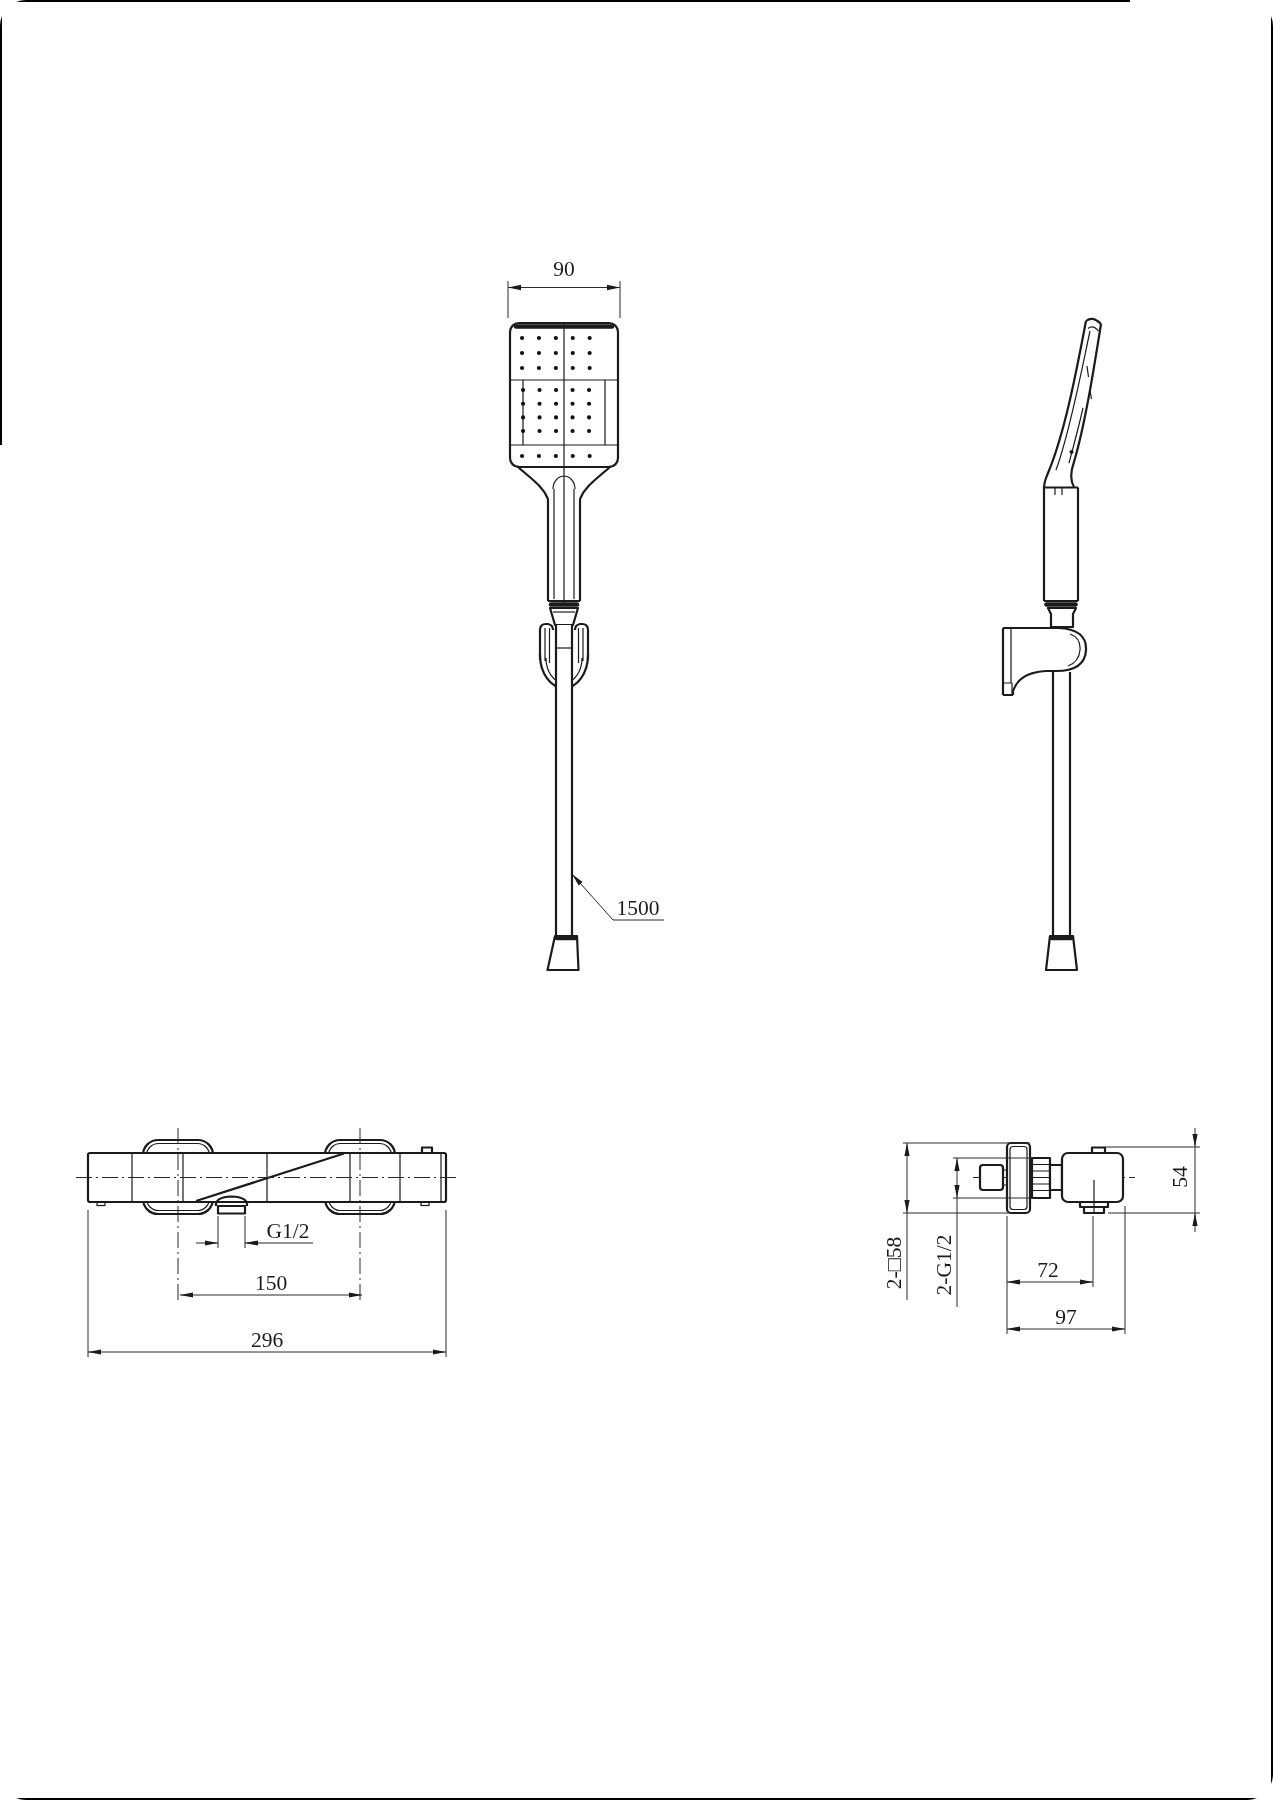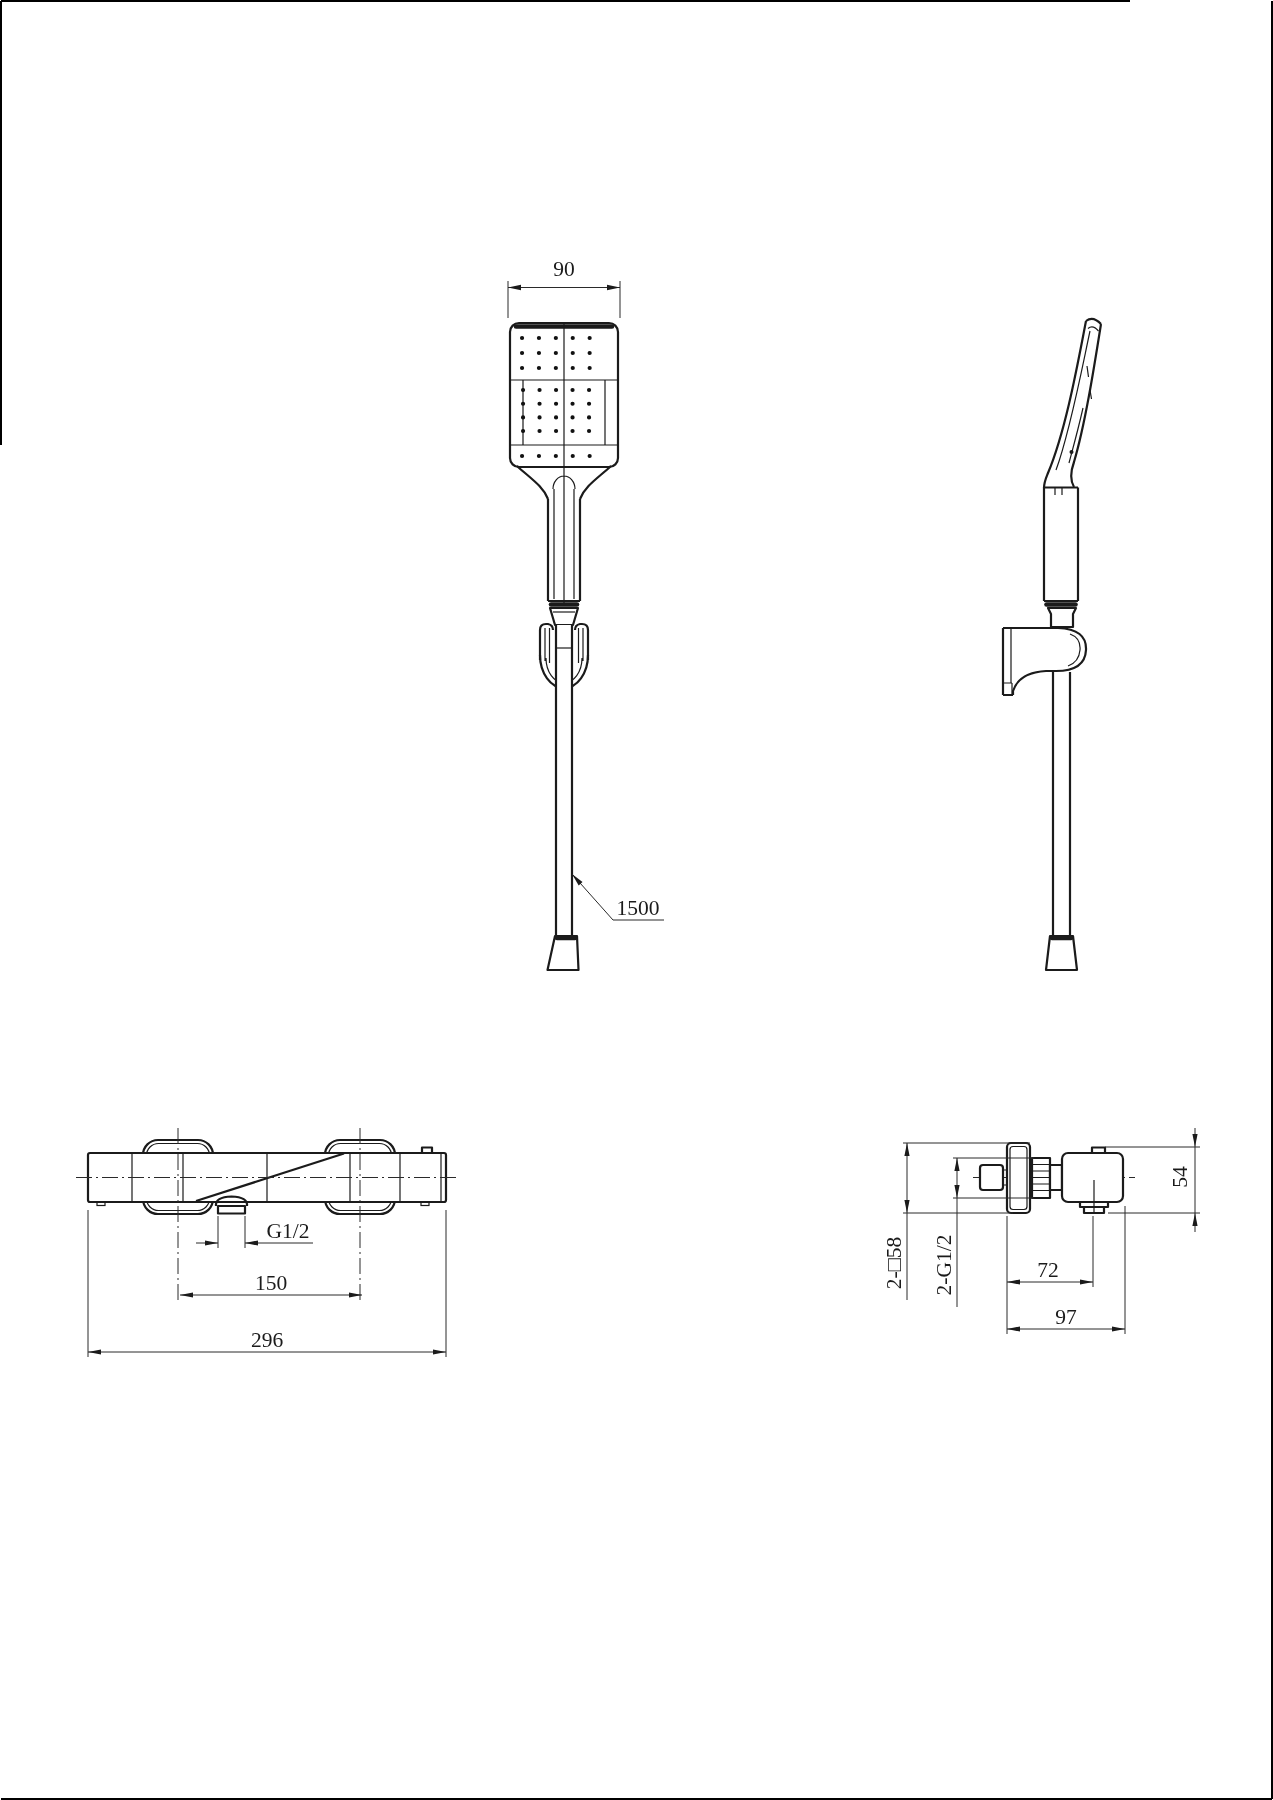--- a/index.html
+++ b/index.html
@@ -1,17 +1,17 @@
 <!DOCTYPE html>
 <html><head>
 <meta charset="utf-8">
 <style>
   html,body{margin:0;padding:0;background:#ffffff;}
   #page{position:relative;width:1273px;height:1800px;background:#ffffff;overflow:hidden;
-        font-family:"Liberation Serif","DejaVu Serif",serif;}
+        font-family:"Liberation Serif","DejaVu Serif",serif;border-radius:26px;}
   svg{position:absolute;left:0;top:0;}
   .ln  {stroke:#1b1b1b;stroke-width:2.2;fill:none;stroke-linejoin:round;}
   .lnf {stroke:#1b1b1b;stroke-width:2.2;fill:#ffffff;stroke-linejoin:round;}
   .thin{stroke:#1b1b1b;stroke-width:1.2;fill:none;}
   .bold{stroke:#1b1b1b;stroke-width:4.6;fill:none;stroke-linecap:round;}
   .dim {stroke:#2a2a2a;stroke-width:1;fill:none;}
   .cl  {stroke:#2a2a2a;stroke-width:1;fill:none;stroke-dasharray:16 4 2 4;}
   .dots{stroke:#111111;stroke-width:4.1;fill:none;stroke-linecap:round;}
   .arr {fill:#1b1b1b;stroke:none;}
   .dimtext{font-family:"Liberation Serif","DejaVu Serif","DejaVu Sans",serif;

